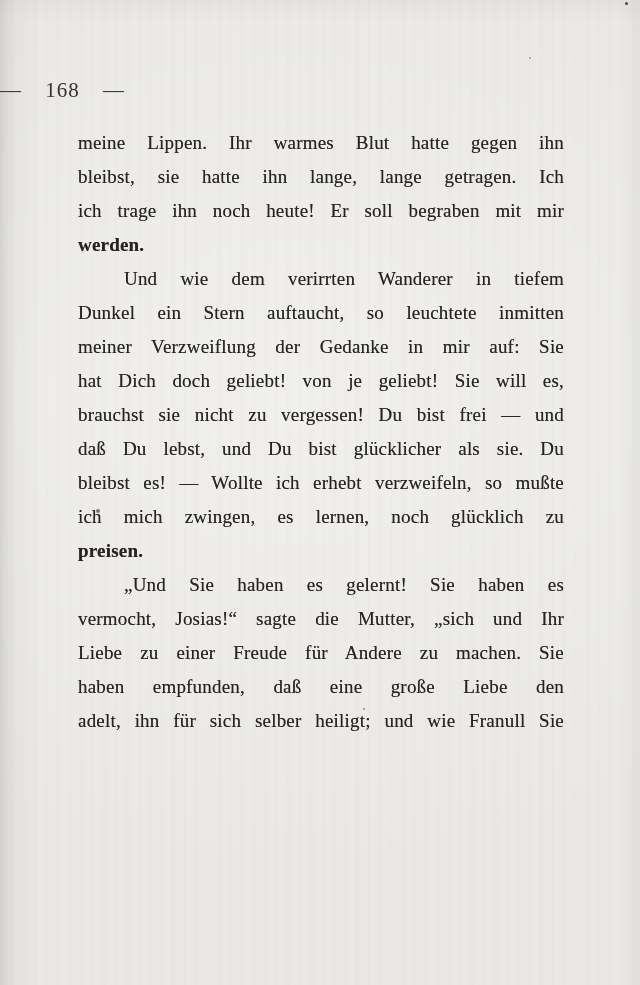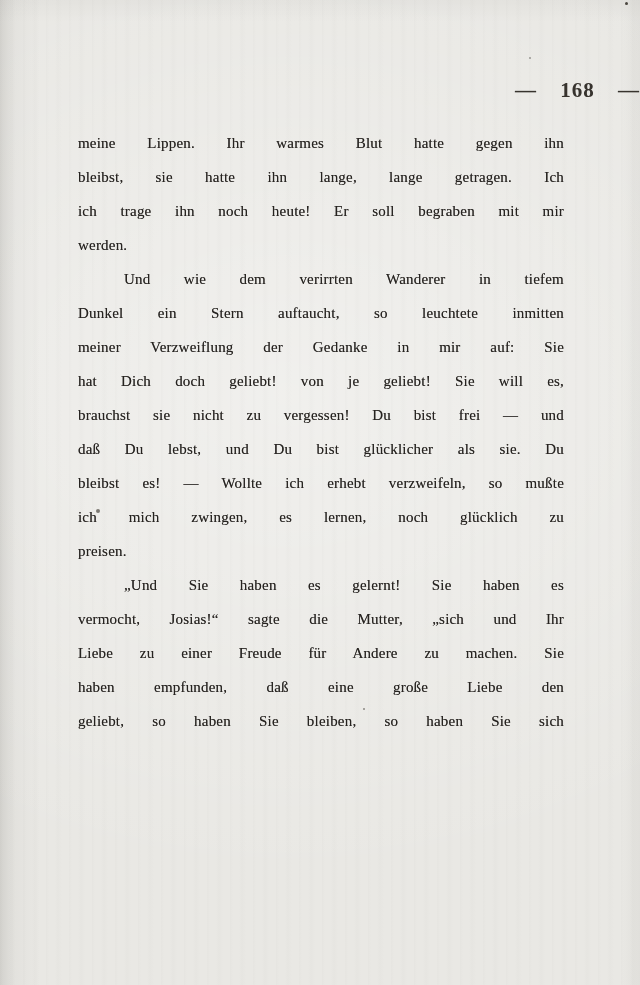--- a/index.html
+++ b/index.html
@@ -31,50 +31,50 @@
         rgba(90,88,82,0.025) 0px, rgba(0,0,0,0) 3px,
         rgba(0,0,0,0) 9px, rgba(90,88,82,0.02) 12px,
         rgba(0,0,0,0) 16px, rgba(0,0,0,0) 23px);
     pointer-events: none;
   }
   .page-header {
     position: absolute;
     top: 78px;
     left: 0;
     width: 100%;
-    text-align: right;
+    text-align: left;
     font-size: 21px;
     letter-spacing: 1px;
     word-spacing: 17px;
     color: #37332e;
-    font-weight: bold;
   }
   .text-block {
     position: absolute;
     left: 78px;
     top: 126px;
     width: 486px;
   }
   .line {
     height: 34px;
     line-height: 34px;
-    font-size: 15px;
+    font-size: 19px;
     letter-spacing: 0.2px;
     color: #262320;
     text-shadow: 0 0 0.6px rgba(38,35,32,0.55);
     white-space: normal;
     overflow: visible;
   }
   .line.justify {
     text-align: justify;
     text-align-last: justify;
   }
   .line.left {
     text-align: center;
     text-align-last: left;
+    font-weight: bold;
   }
   .line.indent {
     padding-left: 46px;
   }
   .ink-speck {
     position: absolute;
     border-radius: 50%;
     background: #4a463f;
     pointer-events: none;
   }
@@ -102,20 +102,20 @@
       <div class="line justify">hat Dich doch geliebt! von je geliebt! Sie will es,</div>
       <div class="line justify">brauchst sie nicht zu vergessen! Du bist frei — und</div>
       <div class="line justify">daß Du lebst, und Du bist glücklicher als sie. Du</div>
       <div class="line justify">bleibst es! — Wollte ich erhebt verzweifeln, so mußte</div>
       <div class="line justify">ich mich zwingen, es lernen, noch glücklich zu</div>
       <div class="line left">preisen.</div>
       <div class="line justify indent">„Und Sie haben es gelernt! Sie haben es</div>
       <div class="line justify">vermocht, Josias!“ sagte die Mutter, „sich und Ihr</div>
       <div class="line justify">Liebe zu einer Freude für Andere zu machen. Sie</div>
       <div class="line justify">haben empfunden, daß eine große Liebe den</div>
-      <div class="line justify">geliebt, so haben Sie bleiben, so haben Sie sich</div>
+      <div class="line justify">adelt, ihn für sich selber heiligt; und wie Franull Sie</div>
     </div>
 
   <div class="ink-speck speck-1"></div>
   <div class="ink-speck speck-2"></div>
   <div class="ink-speck speck-3"></div>
   <div class="ink-speck speck-4"></div>
 </div>
 
 </body></html>

